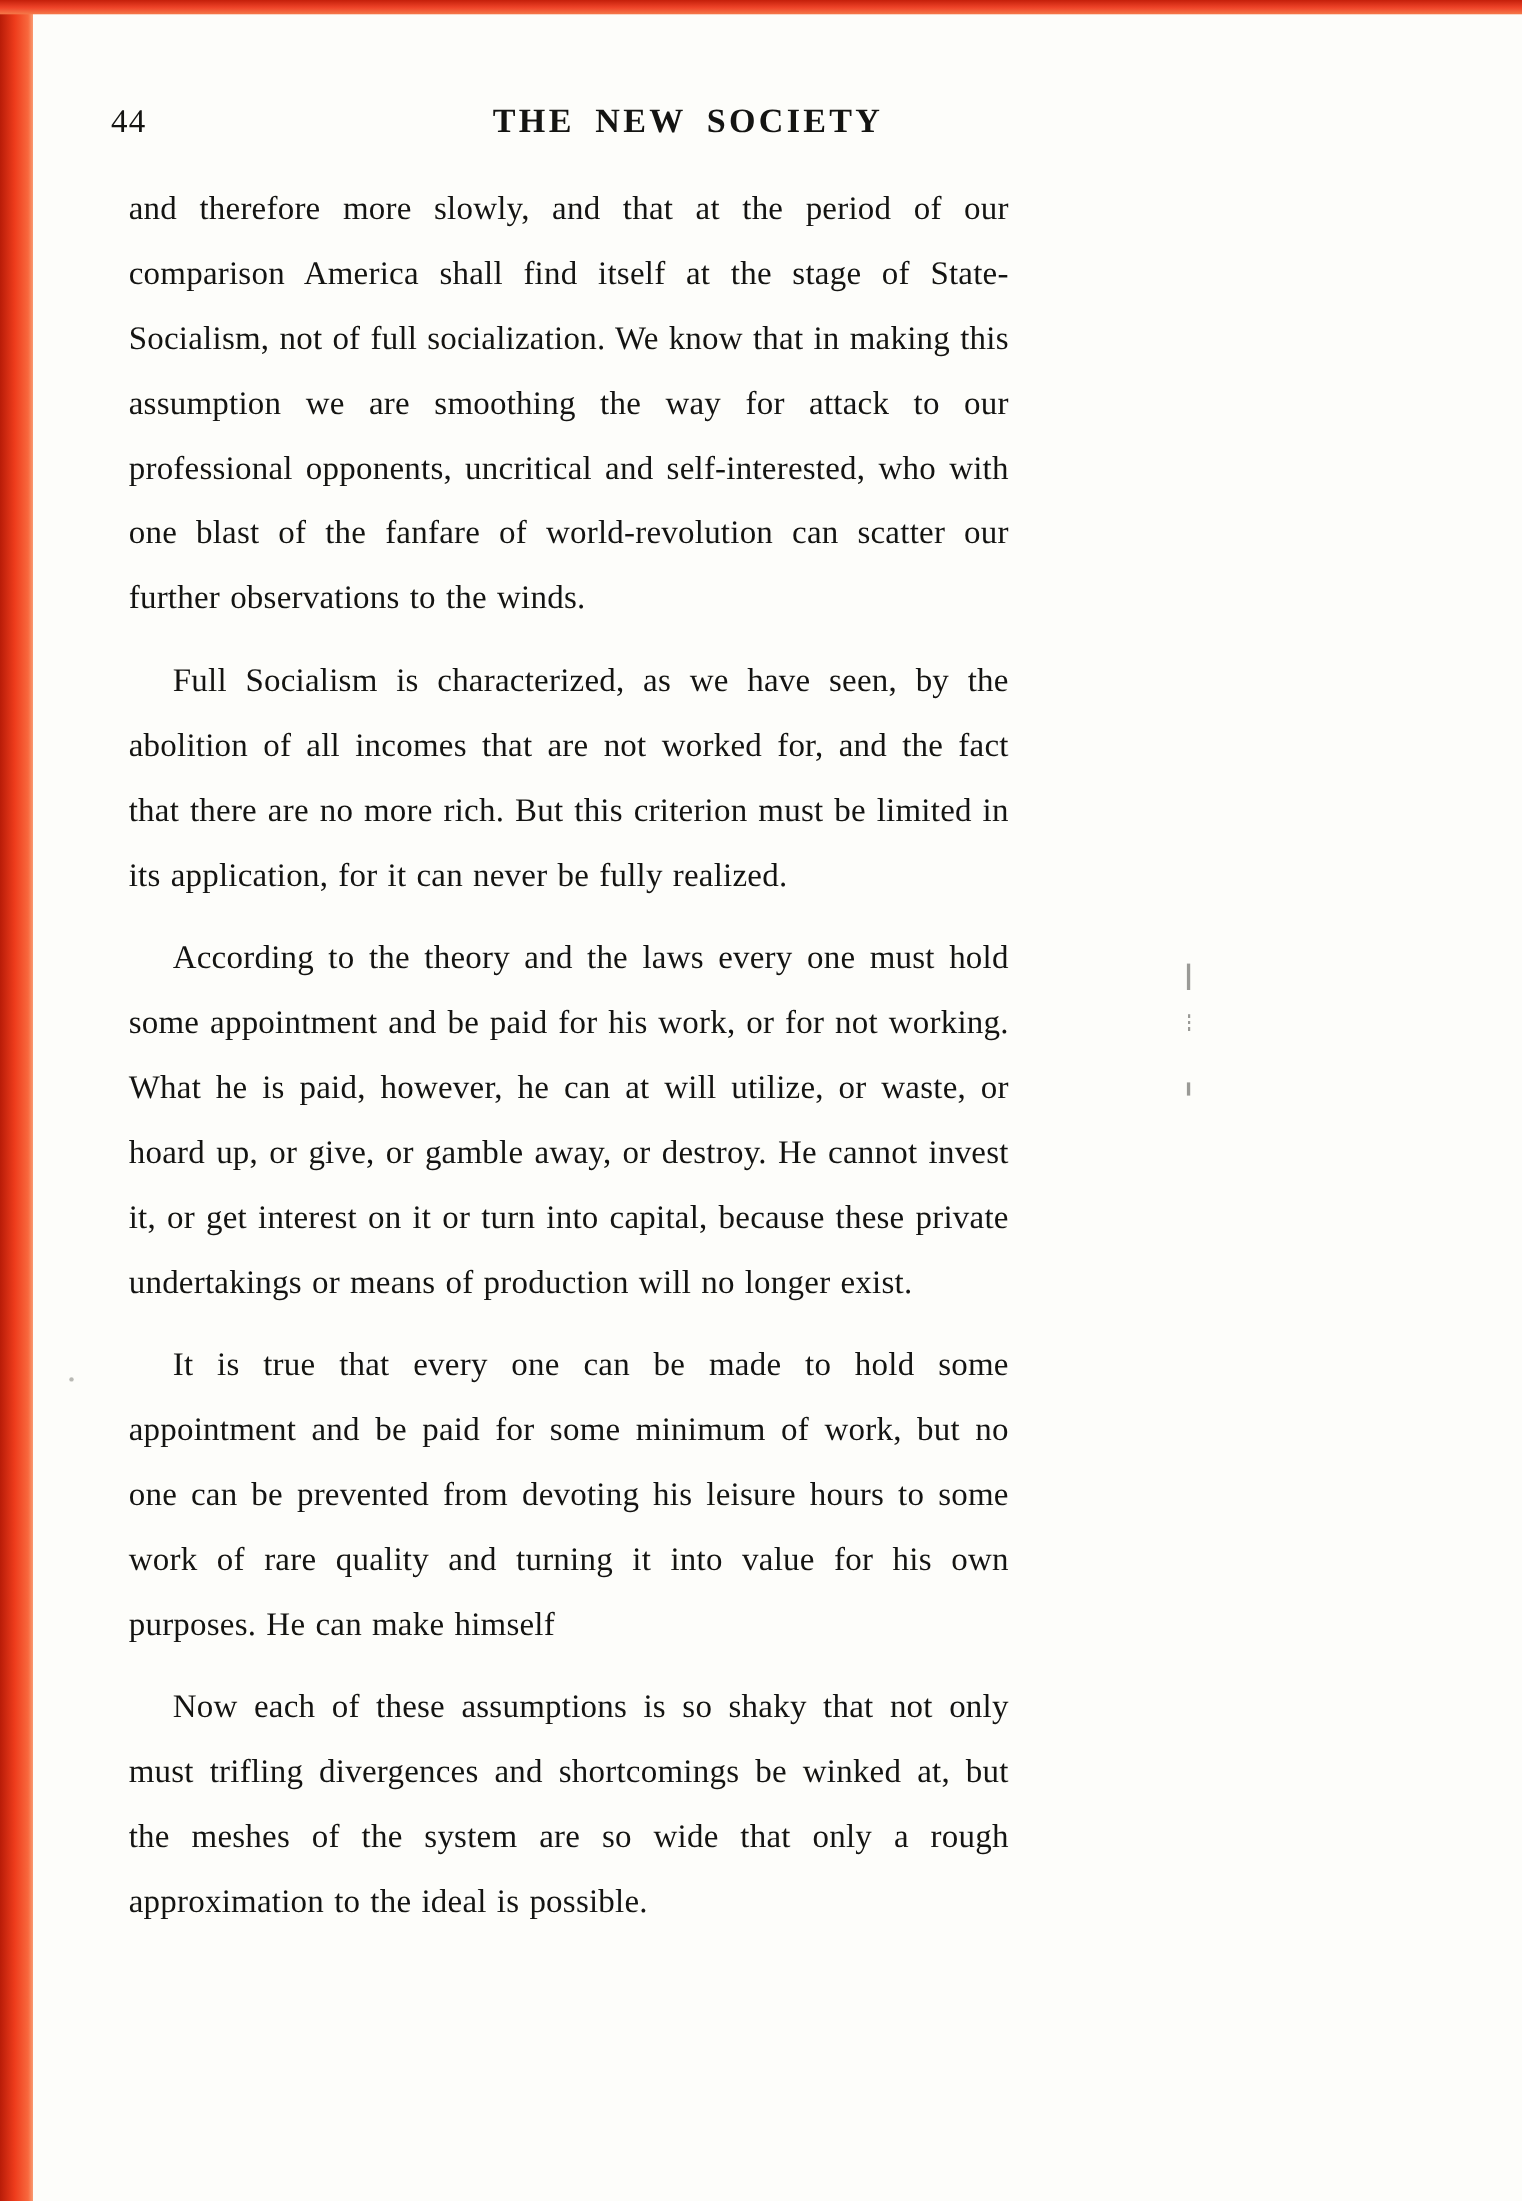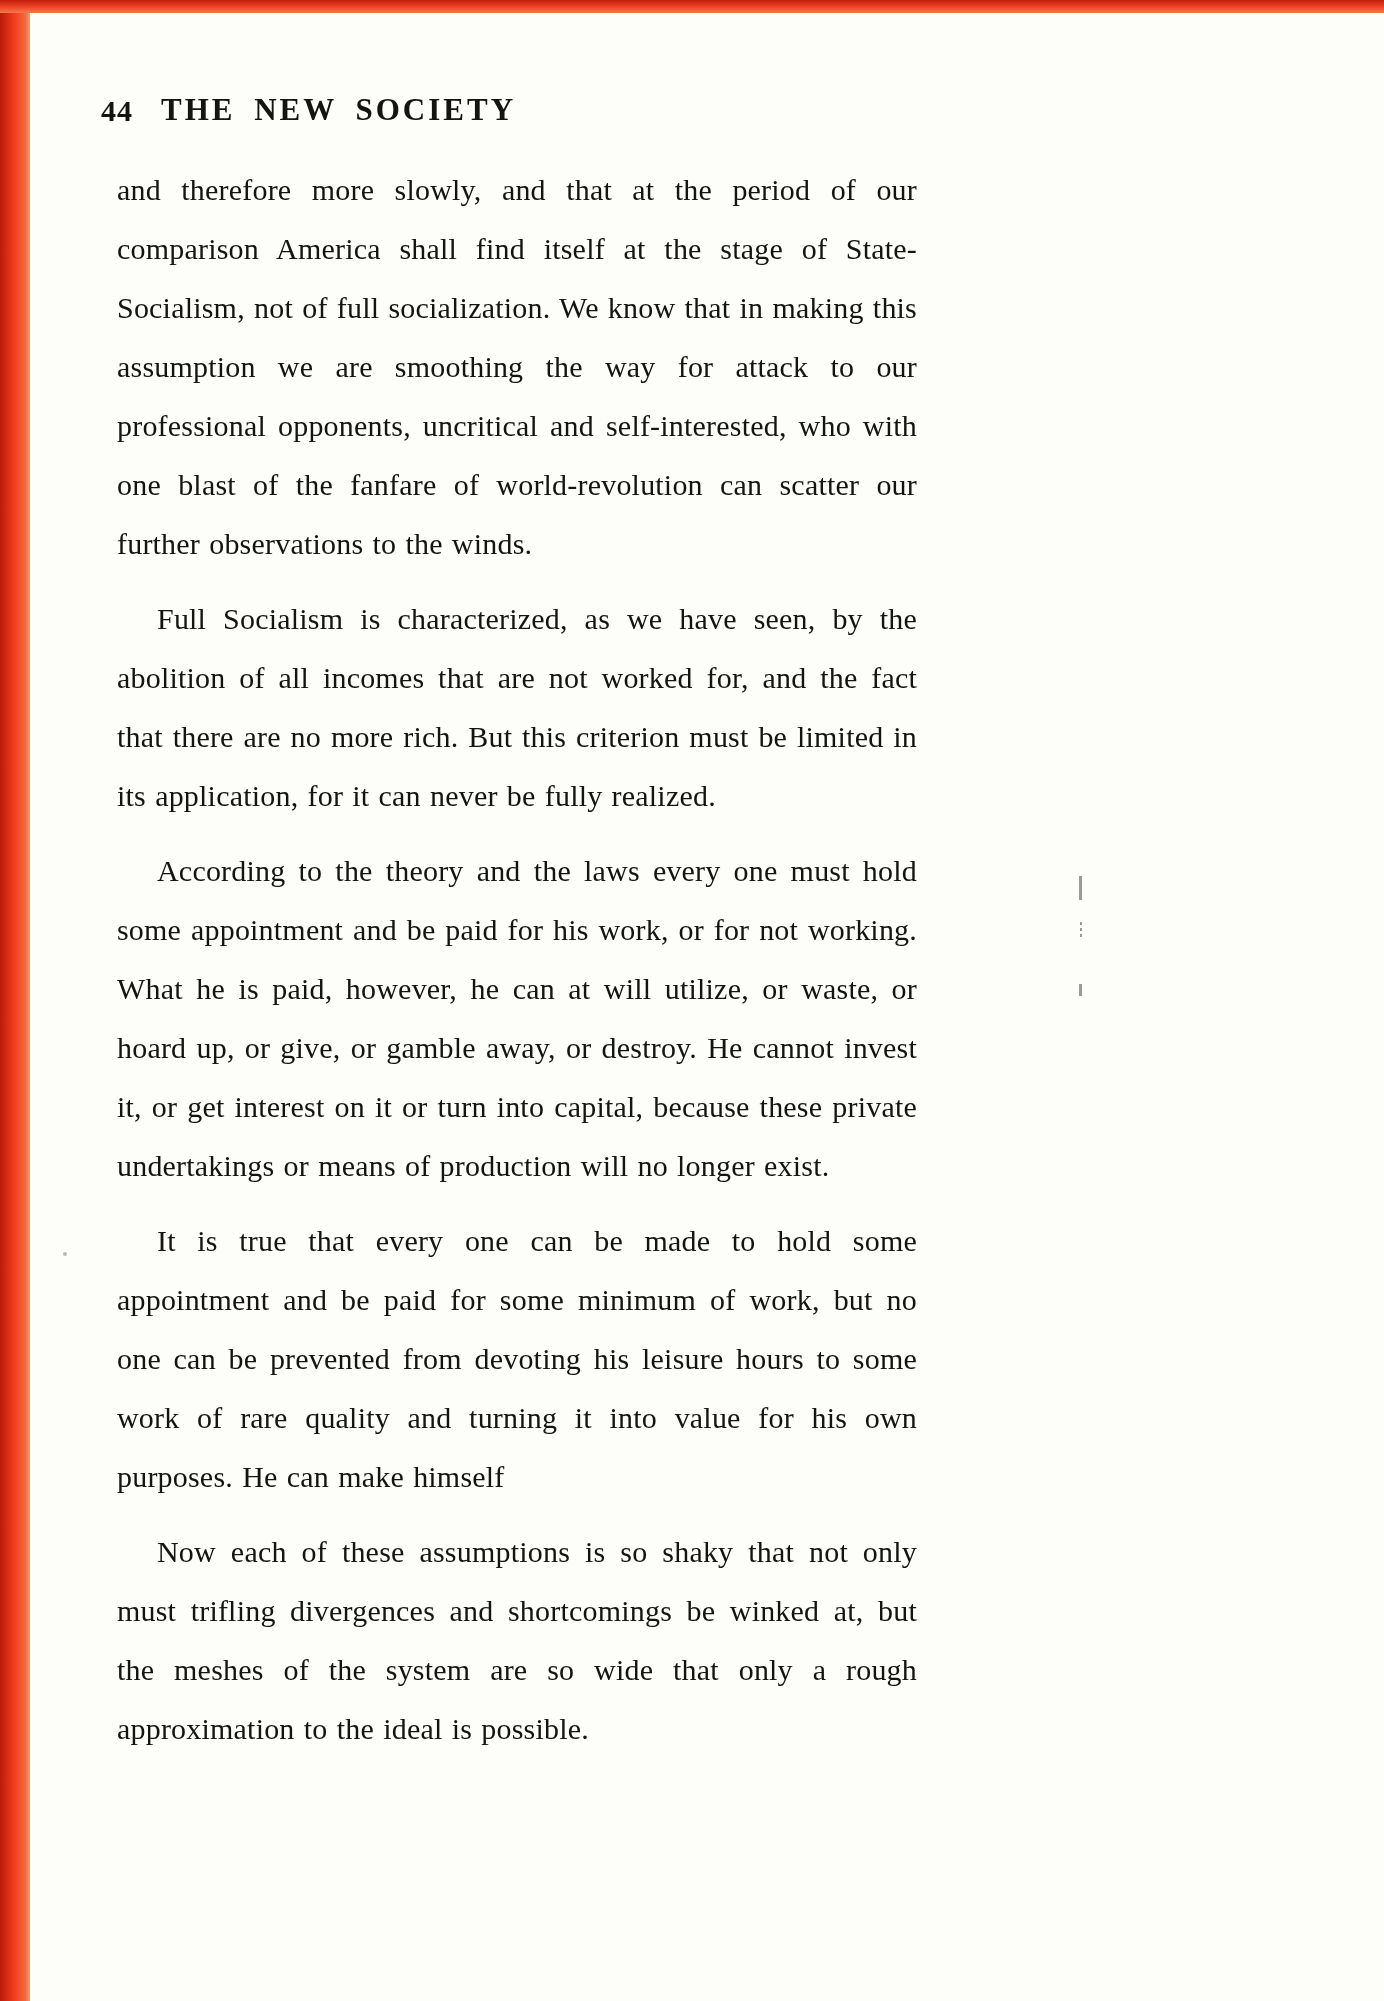--- a/index.html
+++ b/index.html
@@ -40,26 +40,26 @@
   .header {
     position: relative;
     height: 46px;
     margin-bottom: 22px;
   }
   .page-number {
     position: absolute;
     left: 0;
     top: 2px;
     font-size: 30px;
-    font-weight: bold;
+    font-weight: normal;
     letter-spacing: 1px;
   }
   .running-title {
     display: block;
-    text-align: left;
+    text-align: right;
     font-size: 31px;
     font-weight: bold;
     letter-spacing: 3px;
     word-spacing: 8px;
     padding-left: 60px;
     padding-right: 130px;
   }
   .body-text p {
     margin: 16px;
     font-size: 30px;

